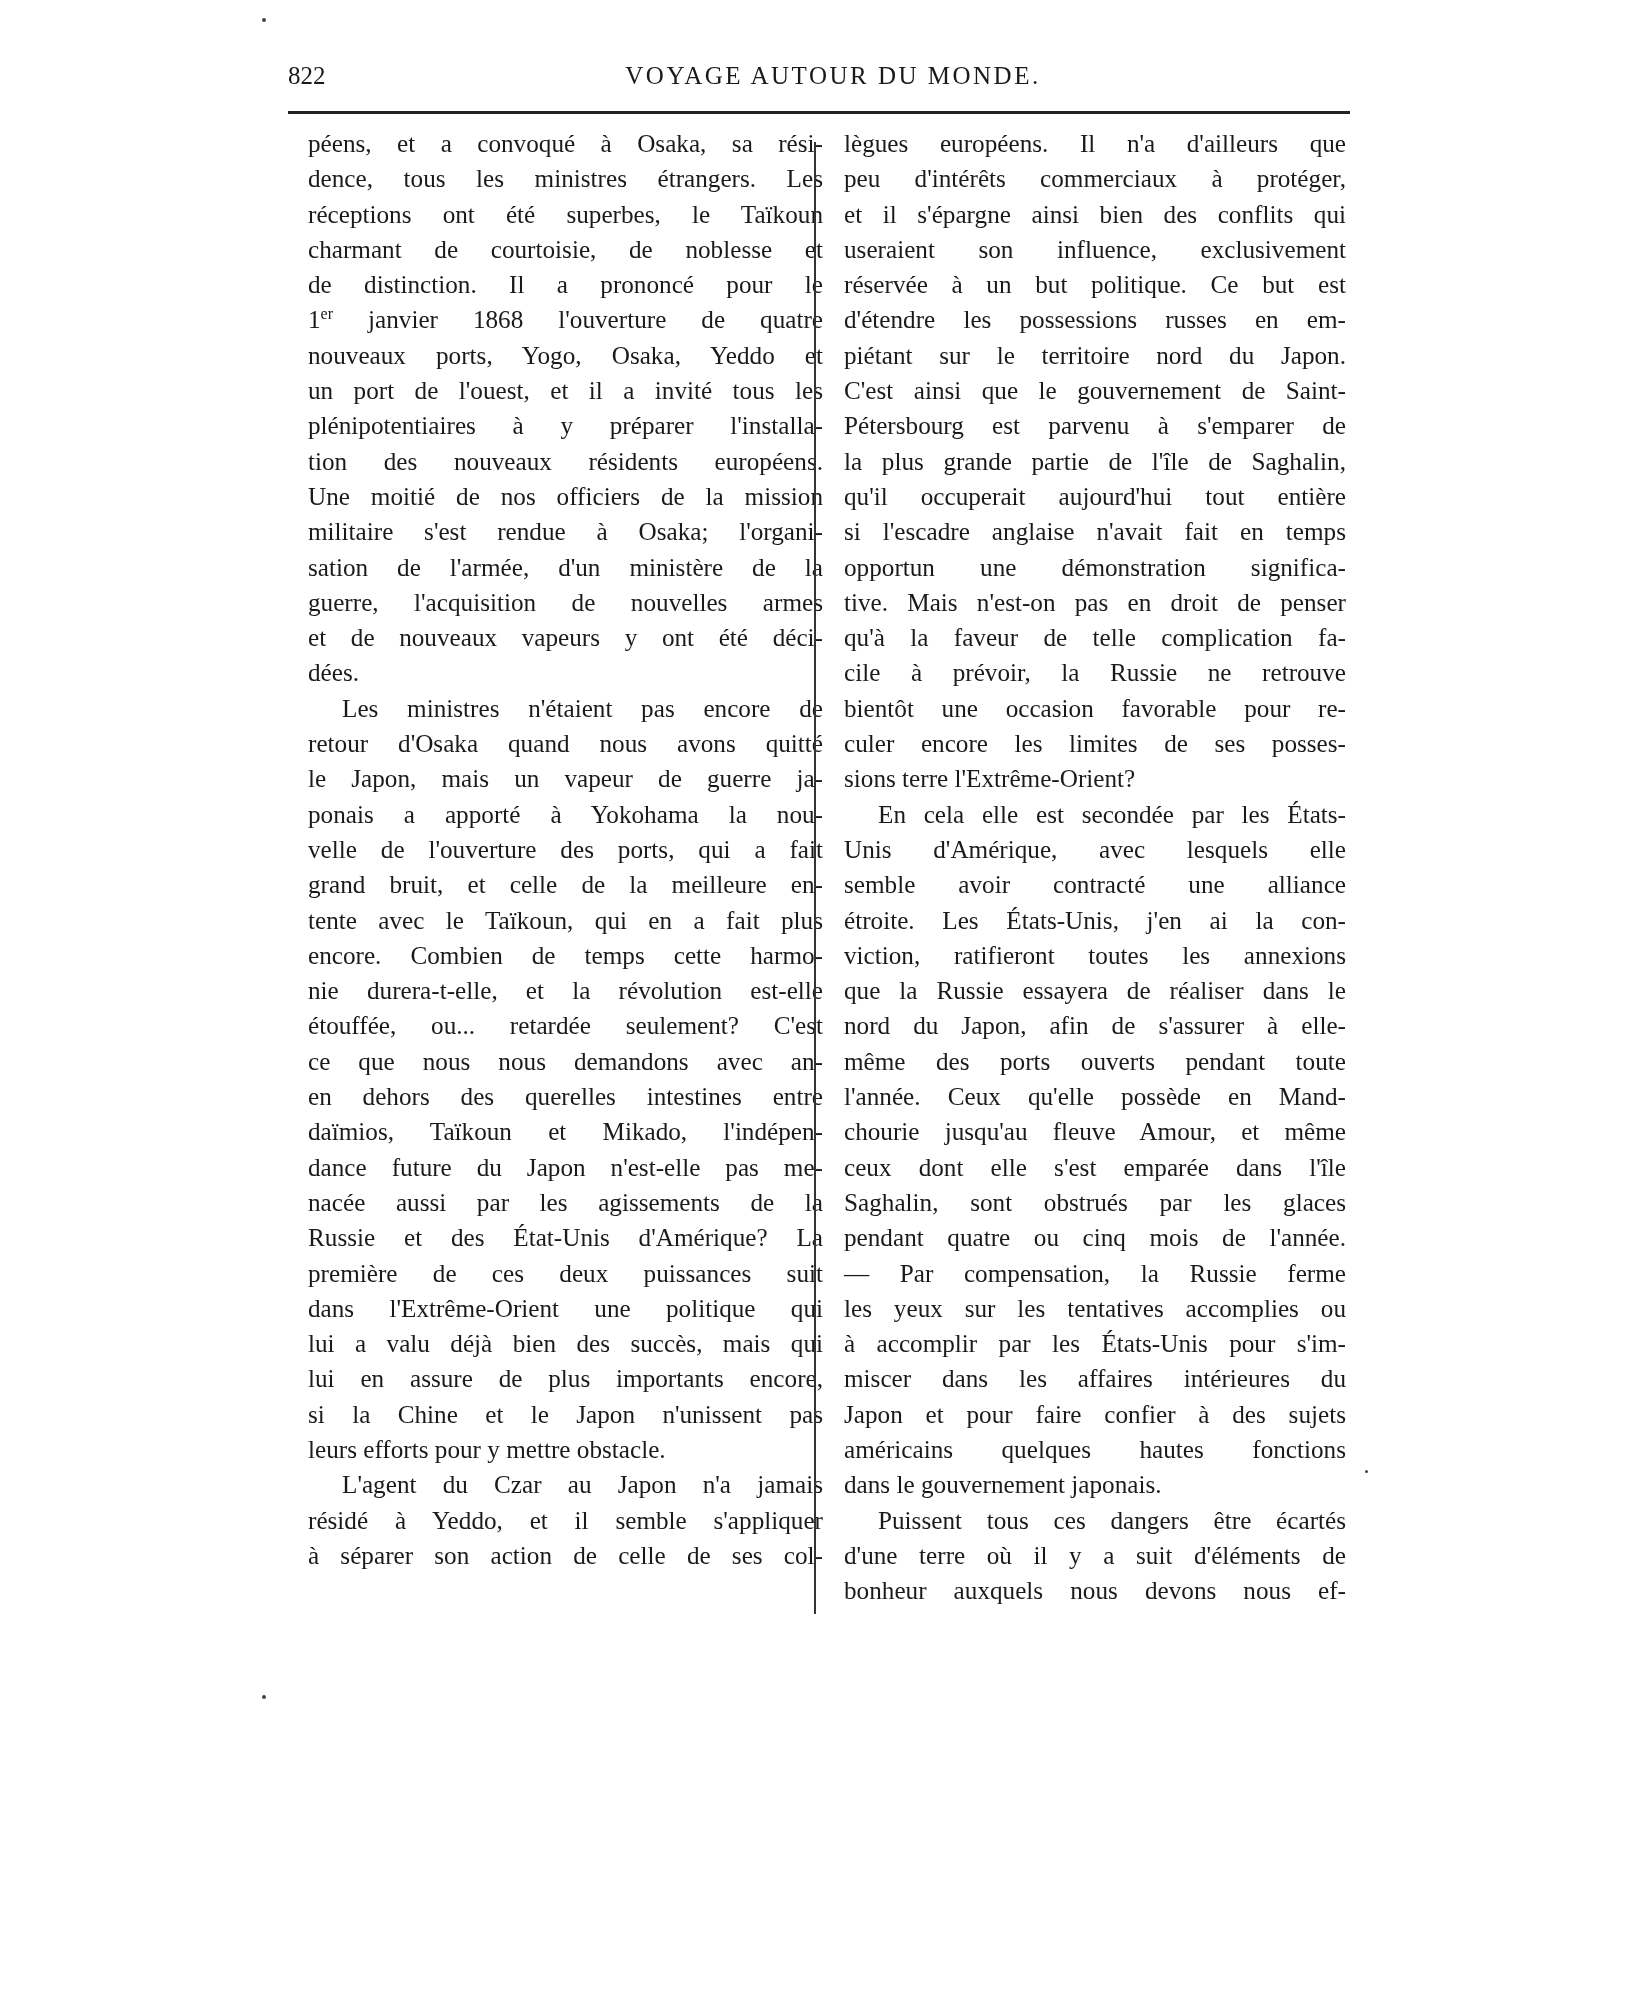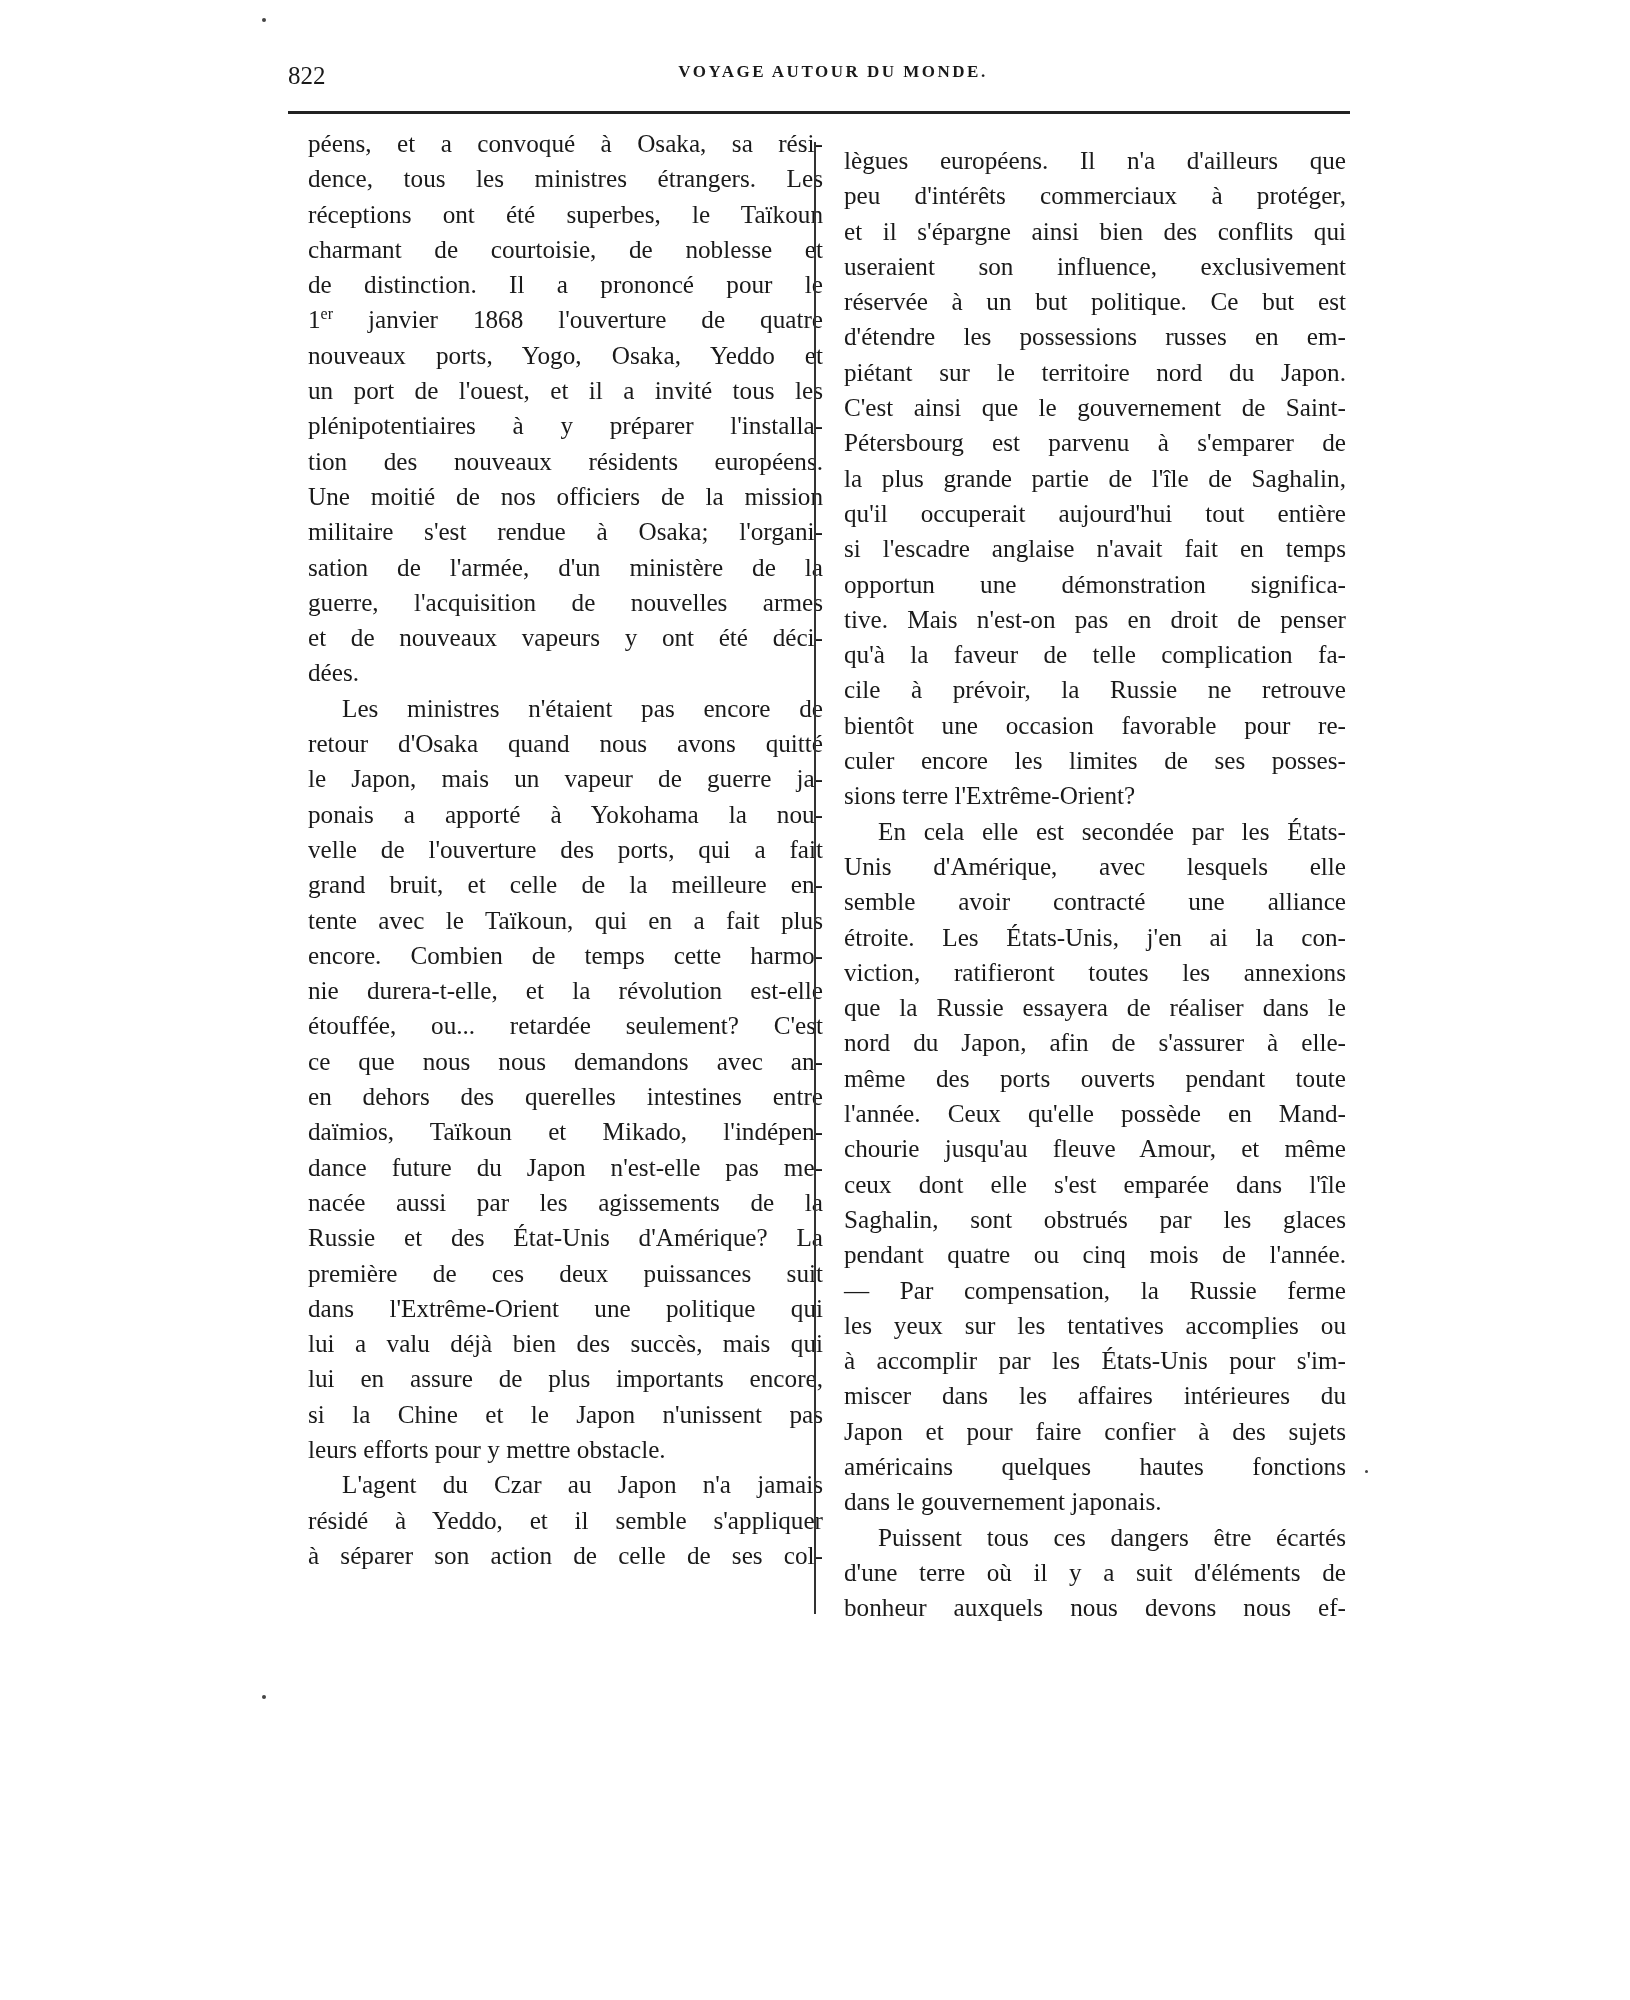--- a/index.html
+++ b/index.html
@@ -2,26 +2,26 @@
 <html><head>
   <meta charset="utf-8">
   <style>
     html, body { margin: 0; padding: 0; background: #ffffff; }
     body { width: 1630px; height: 2000px; position: relative; overflow: hidden;
            font-family: "Liberation Serif", "DejaVu Serif", serif; color: #1a1a1a; }
     .page { position: absolute; left: 0; top: 0; width: 1630px; height: 1962px; }
     .header { position: absolute; left: 288px; top: 62px; width: 1060px; height: 40px; }
     .page-number { position: absolute; left: 0; top: 0; font-size: 25px; letter-spacing: 0px; }
     .running-title { position: absolute; left: 0; right: 0; top: 0; text-align: center;
-                     font-size: 17px; letter-spacing: 2.5px; padding-left: 30px; font-weight: bold; }
+                     font-size: 25px; letter-spacing: 2.5px; padding-left: 30px; }
     .rule { position: absolute; left: 288px; top: 111px; width: 1062px; height: 3px; background: #222; }
     .column { position: absolute; top: 126px; width: 515px; font-size: 25.2px; line-height: 35.3px;
               text-align: justify; }
     .col-left { left: 308px; }
-    .col-right { left: 844px; width: 502px; margin-top: 17px; }
+    .col-right { left: 844px; width: 502px; }
     .line { display: block; white-space: nowrap; text-align-last: justify; height: 35.3px; }
     .line.last { text-align-last: left; }
     .line.indent { padding-left: 34px; }
     .divider { position: absolute; left: 814px; top: 142px; width: 2px; height: 1472px; background: #333; }
     sup { font-size: 16px; vertical-align: 9px; line-height: 0; }
     .speck { position: absolute; width: 4px; height: 4px; border-radius: 50%; background: #444; }
   </style>
 </head>
 <body>
 

